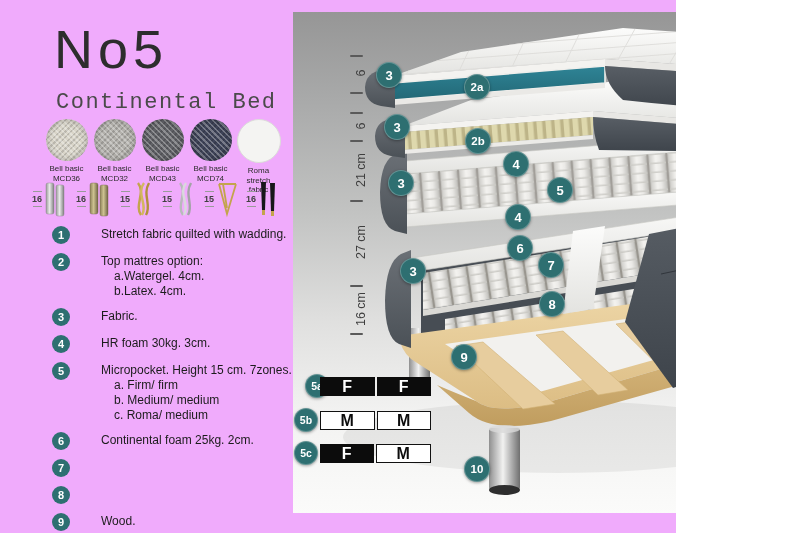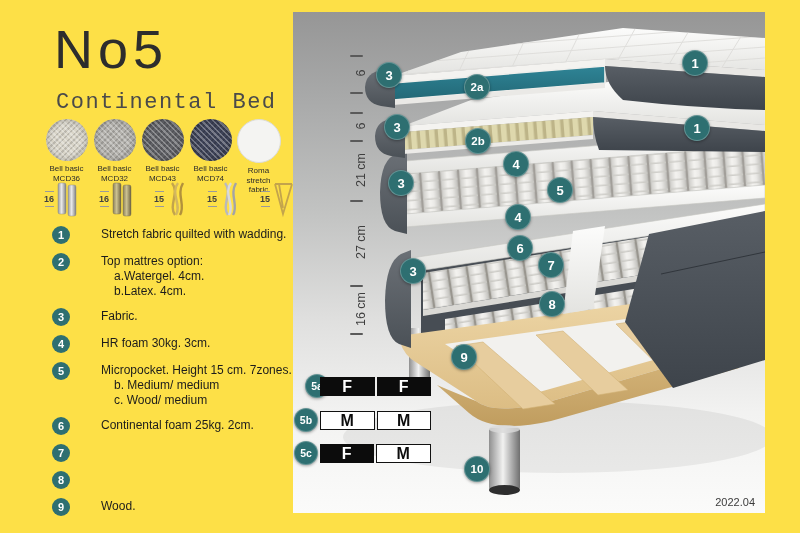--- a/index.html
+++ b/index.html
@@ -1,32 +1,32 @@
 <!DOCTYPE html>
 <html><head>
 <meta charset="utf-8">
 <style>
   html,body{margin:0;padding:0;background:#fff;}
-  .page{position:relative;width:800px;height:533px;background:#fde047;overflow:hidden;
+  .page{position:relative;width:676px;height:533px;background:#f0abfc;overflow:hidden;
         font-family:"Liberation Sans",sans-serif;color:#1e1e1e;}
   
   .title{position:absolute;left:54px;top:18px;font-size:54px;font-weight:300;
          letter-spacing:5px;color:#2d2d2d;}
   .subtitle{position:absolute;left:56px;top:90px;font-size:22px;font-weight:300;
             letter-spacing:1.5px;color:#4a4a4a;font-family:Liberation Mono, monospace;}
   .swatches{position:absolute;left:45px;top:119px;display:flex;gap:5px;}
   .swatch{width:43px;text-align:center;}
   .swatch .circ{width:42px;height:42px;border-radius:50%;margin:0 auto;
      box-shadow:inset 0 0 7px rgba(0,0,0,.28);
      background-image:
        repeating-linear-gradient(45deg, rgba(255,255,255,.30) 0 1.5px, transparent 1.5px 4px),
        repeating-linear-gradient(-45deg, rgba(0,0,0,.14) 0 1.5px, transparent 1.5px 4px);}
   .swatch.plain .circ{background-image:none;box-shadow:none;border:1px solid #dcdcda;}
   .swatch .lab{margin-top:3px;font-size:8px;line-height:1.2;color:#2b2b2b;}
-  .legsrow{position:absolute;left:44px;top:180px;display:flex;gap:18px;text-align:right;}
+  .legsrow{position:absolute;left:32px;top:180px;display:flex;gap:7px;text-align:right;}
   .legitem{display:flex;align-items:center;}
   .legnum{display:flex;flex-direction:column;align-items:center;font-size:9px;
           font-weight:bold;color:#3f3f3f;margin-right:1px;}
   .legnum .dash{width:9px;height:1px;background:#9a9a9a;margin:2px 0;}
   .legitem svg{display:block;}
   .legend{position:absolute;left:52px;top:226px;width:238px;}
   .li{display:flex;gap:10px;margin-bottom:9px;}
   .lnum{flex:0 0 18px;height:18px;border-radius:50%;background:#2e6f71;color:#fff;
         font-size:11px;font-weight:bold;display:flex;align-items:center;justify-content:center;}
   .ltxt{font-size:12px;line-height:15px;color:#1c1c1c;padding-top:1px;margin-left:21px;}
@@ -206,22 +206,23 @@
     <div class="li">
         <span class="lnum">4</span>
         <div class="ltxt">
           <span>HR foam 30kg. 3cm.</span>
         </div>
       </div>
     <div class="li">
         <span class="lnum">5</span>
         <div class="ltxt">
           <span>Micropocket. Height 15 cm. 7zones. Option:</span>
+          <span class="sub">a. Firm/ firm</span>
           <span class="sub">b. Medium/ medium</span>
-          <span class="sub">c. Wood/ medium</span>
+          <span class="sub">c. Roma/ medium</span>
         </div>
       </div>
     <div class="li">
         <span class="lnum">6</span>
         <div class="ltxt">
           <span>Continental foam 25kg. 2cm.</span>
         </div>
       </div>
     <div class="li">
         <span class="lnum">7</span>

